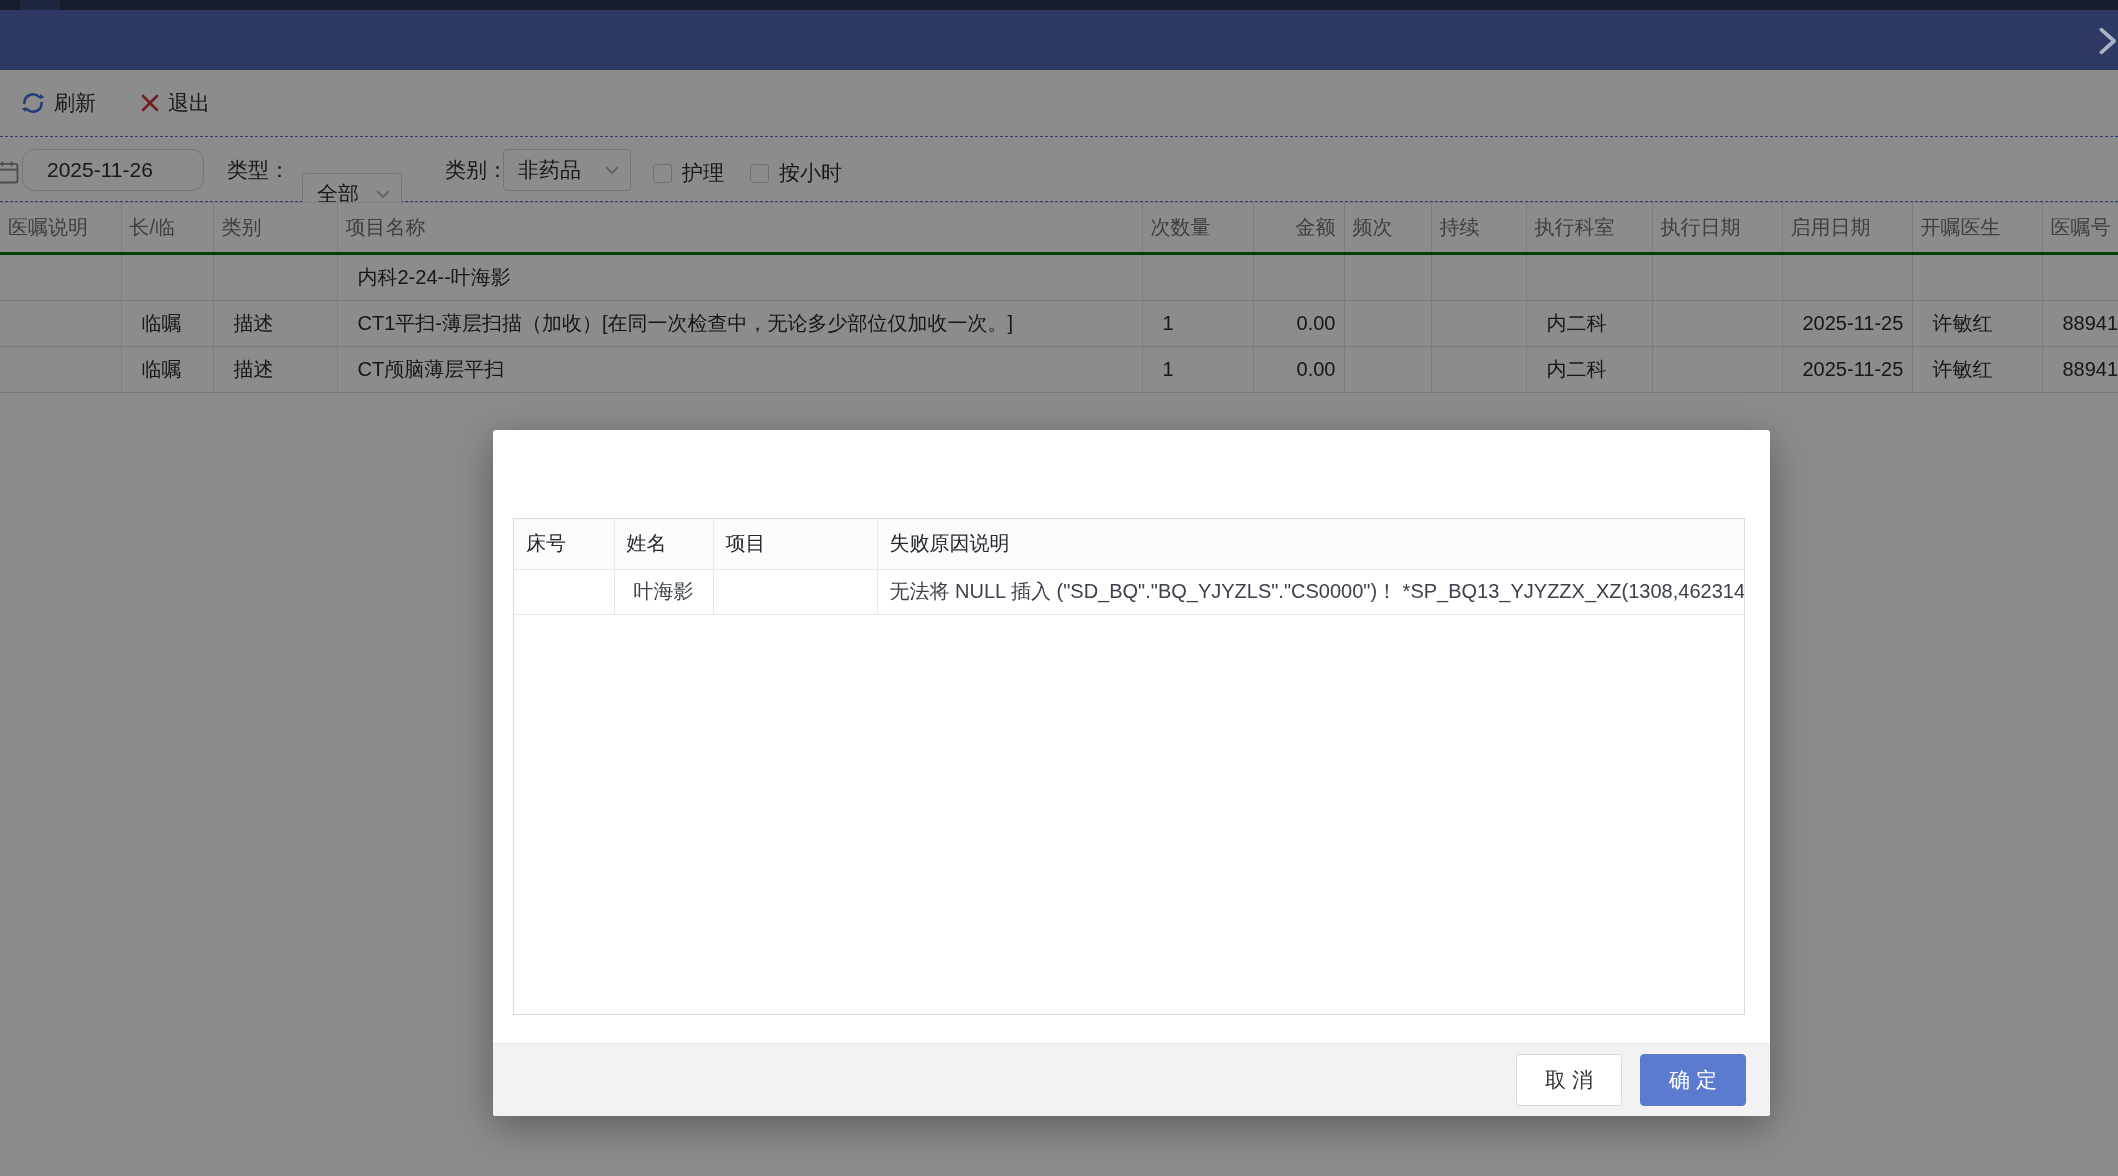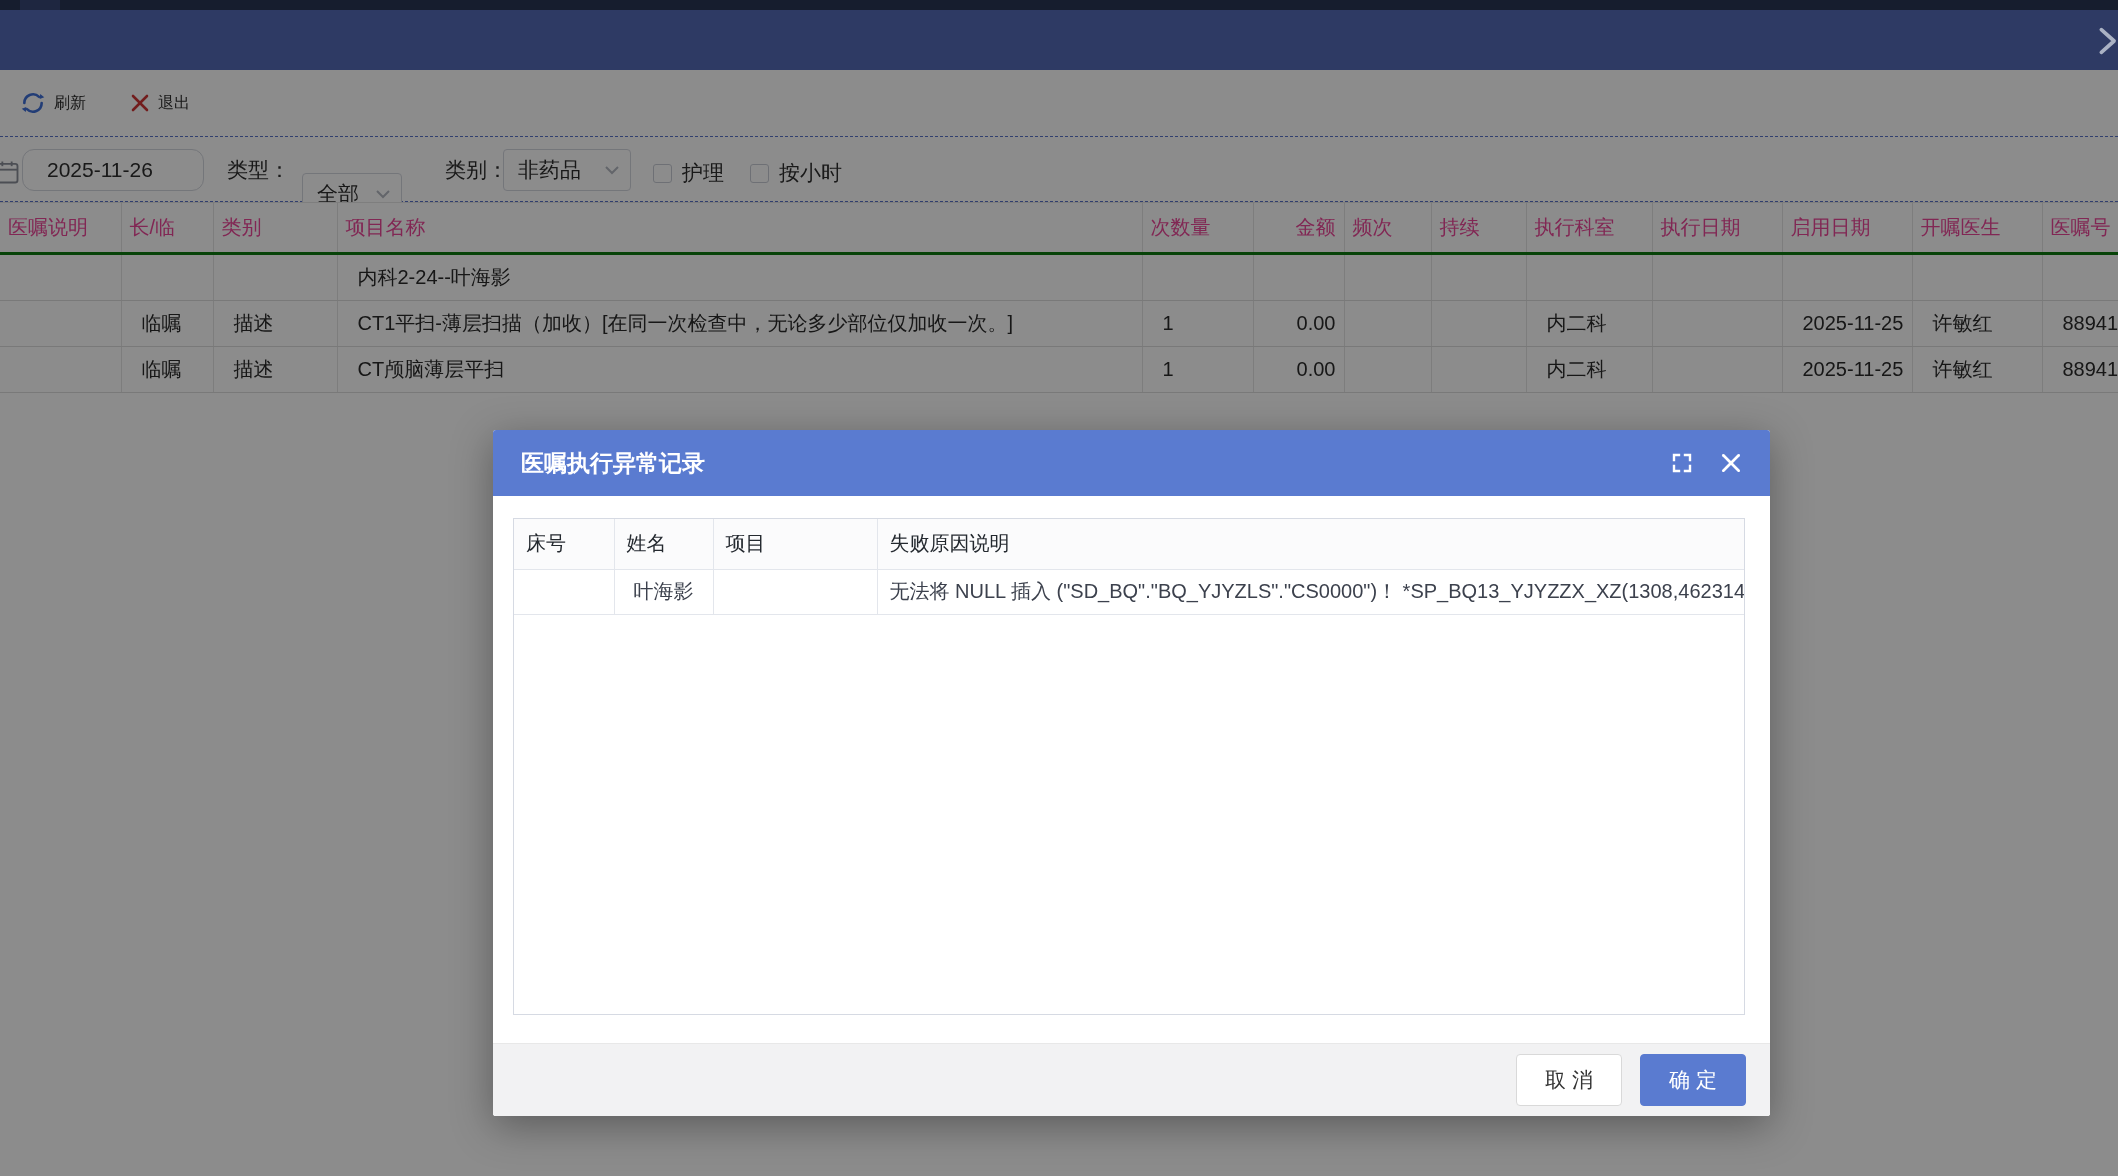--- a/index.html
+++ b/index.html
@@ -9,42 +9,42 @@
   
   .topstrip { position:absolute; left:0; top:0; width:2118px; height:10px; background:#161d2e; z-index:1; }
   .toptab   { position:absolute; left:20px; top:0; width:40px; height:10px; background:#1e2640; }
   .navbar   { position:absolute; left:0; top:10px; width:2118px; height:60px; background:#2e3a64; z-index:1; }
   .nav-chevron { position:absolute; right:-6px; top:14px; width:34px; height:34px; }
 
   
   .content { position:absolute; left:0; top:70px; width:2118px; height:1106px; background:#ffffff; z-index:1; }
 
   .toolbar { position:absolute; left:0; top:0; width:2118px; height:66px; display:flex; align-items:center; gap:44px; padding-left:20px; background:#fff; }
-  .tool-btn { display:flex; align-items:center; gap:8px; font-size:16px; color:#2f2f2f; cursor:pointer; }
+  .tool-btn { display:flex; align-items:center; gap:8px; font-size:21px; color:#2f2f2f; cursor:pointer; }
 
   .filterbar { position:absolute; left:0; top:66px; width:2118px; height:66px; border-top:1px dashed #5a74c8; border-bottom:1px dashed #5a74c8; display:flex; align-items:center; background:#fff; }
   .cal-icon { position:absolute; left:-7px; top:21px; }
   .date-input { position:absolute; left:22px; top:12px; width:182px; height:42px; border:1px solid #d4d7de; border-radius:12px; background:#fff; font-size:21px; color:#2f2f2f; display:flex; align-items:center; padding-left:24px; }
   .flt-label { font-size:21px; color:#2f2f2f; }
   .lbl-type { position:absolute; left:227px; top:19px; }
   .select { position:absolute; top:12px; height:42px; border:1px solid #d4d7de; border-radius:4px; background:#fff; display:flex; align-items:center; justify-content:space-between; padding:0 10px 0 14px; font-size:21px; color:#2f2f2f; }
   .sel-type { left:302px; width:100px;margin-top:24px; }
   .lbl-cat { position:absolute; left:445px; top:19px; }
   .sel-cat { left:503px; width:128px; }
   .chk { width:19px; height:19px; border:1px solid #c9cdd6; border-radius:3px; background:#fff; display:inline-block; }
   .chk-group { position:absolute; top:22px; display:flex; align-items:center; gap:10px; font-size:21px; color:#2f2f2f; }
   .chk-nursing { left:653px; }
   .chk-hourly { left:750px; }
 
   
   .table-wrap { position:absolute; left:0; top:132px; width:2118px; height:260px; overflow:hidden; }
   table.orders { border-collapse:collapse; table-layout:fixed; width:2202px; background:#fff; border-top:1px solid #e6e6e6; }
   table.orders th, table.orders td { border-right:1px solid #e3e3e3; padding:0 8px; font-size:20px; white-space:nowrap; overflow:hidden; text-align:left; font-weight:normal; }
   table.orders thead tr { height:51px; }
-  table.orders thead th { color:#ec4899; border-bottom:3px solid #0e7a10; }
+  table.orders thead th { color:#737373; border-bottom:3px solid #0e7a10; }
   table.orders tbody td { border-bottom:1px solid #dcdcdc; color:#2b2b2b;padding-left:20px; }
   tr.group-row { height:47px; }
   tr.data-row { height:46px; }
   .group-cell { color:#2b2bd0; font-weight:bold; font-size:21px; }
   .col-right { text-align:right !important; }
 
   
   .overlay { position:absolute; left:0; top:70px; width:2118px; height:1106px; background:rgba(0,0,0,0.45); z-index:5; }
 
   
@@ -213,35 +213,20 @@
           <td>8894183</td>
         </tr>
       </tbody>
     </table>
   </div>
 </div>
 
 <div class="overlay"></div>
 
 <div class="modal">
-  <div class="modal-header">
-    <span class="modal-title">医嘱执行异常记录</span>
-    <div class="mh-icons">
-      <svg width="24" height="24" viewBox="0 0 24 24" fill="none" stroke="#ffffff" stroke-width="2.4" stroke-linecap="square">
-        <path d="M4 9V4h5"></path>
-          <path d="M15 4h5v5"></path>
-          <path d="M20 15v5h-5"></path>
-          <path d="M9 20H4v-5"></path>
-      </svg>
-      <svg width="22" height="22" viewBox="0 0 20 20" stroke="#ffffff" stroke-width="2.4" stroke-linecap="round">
-          <line x1="3" y1="3" x2="17" y2="17"></line>
-          <line x1="17" y1="3" x2="3" y2="17"></line>
-        </svg>
-    </div>
-  </div>
   <div class="modal-body">
     <div class="mtable-box">
       <table class="mtable">
         <colgroup>
             <col style="width:100px">
             <col style="width:99px">
             <col style="width:164px">
             <col>
           </colgroup>
         <thead>

